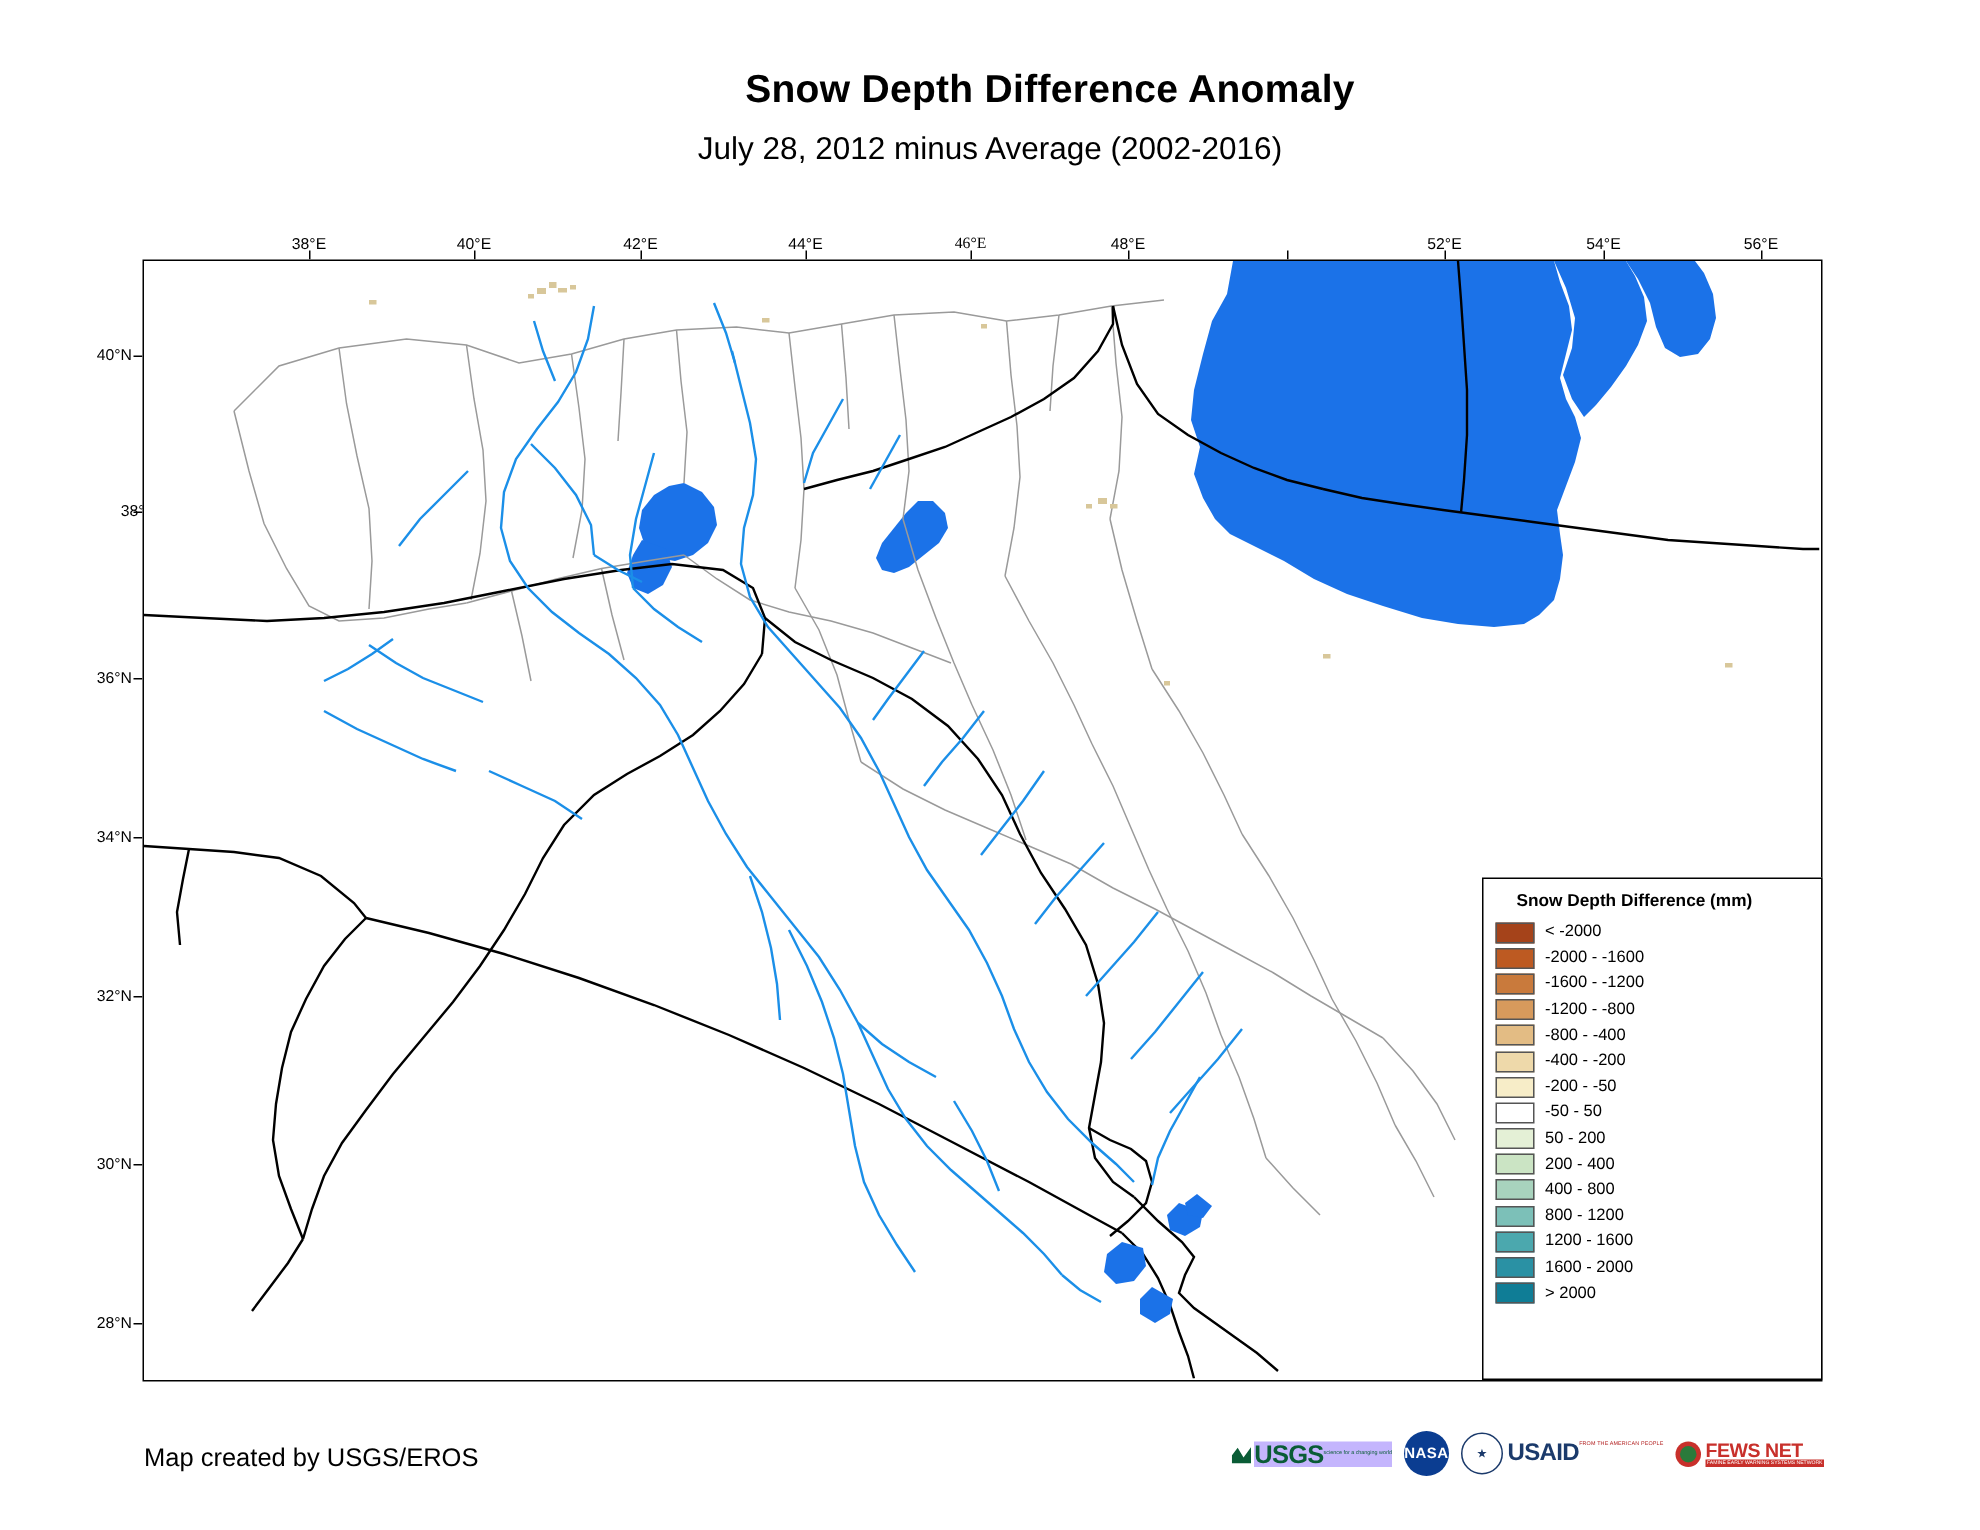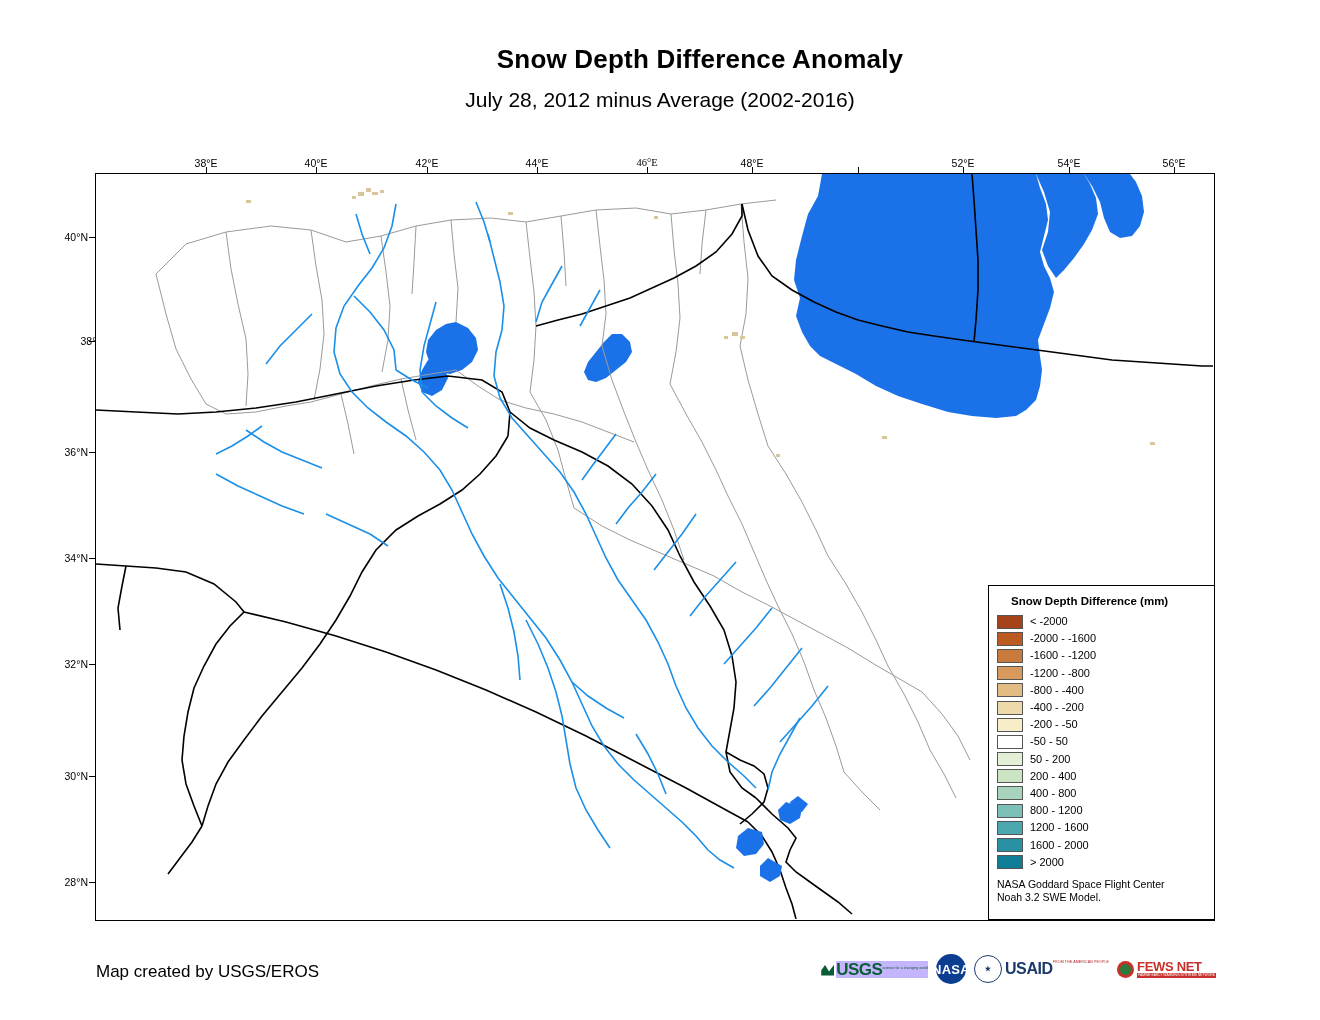--- a/index.html
+++ b/index.html
@@ -155,21 +155,21 @@
     margin-right: 2px;
     clip-path: polygon(0 60%, 30% 20%, 60% 70%, 100% 15%, 100% 100%, 0 100%);
     vertical-align: middle;
   }
   .nasa-logo {
     width: 30px;
     height: 30px;
     border-radius: 50%;
     background: #0b3d91;
     color: #ffffff;
-    font-size: 13px;
+    font-size: 10px;
     font-weight: bold;
     display: flex;
     align-items: center;
     justify-content: center;
     letter-spacing: 0.3px;
   }
   .usaid-logo {
     display: flex;
     align-items: center;
     gap: 3px;
@@ -488,22 +488,20 @@
   </div>
   <div class="legend-row">
     <span class="legend-swatch" style="background:#2a91a4"></span>
     <span class="legend-label">1600 - 2000</span>
   </div>
   <div class="legend-row">
     <span class="legend-swatch" style="background:#0f7d96"></span>
     <span class="legend-label">&gt; 2000</span>
   </div>
 
-  <div id="legend-note">NASA Goddard Space Flight Center
-Noah 3.2 SWE Model.</div>
 </div>
 
 <div id="credit">Map created by USGS/EROS</div>
 
 <div id="logos">
   <div class="logo-box">
     <span class="usgs-mark"></span>
     <span class="usgs-logo">
       <span>USGS</span>
       <span class="usgs-sub">science for a changing world</span>

